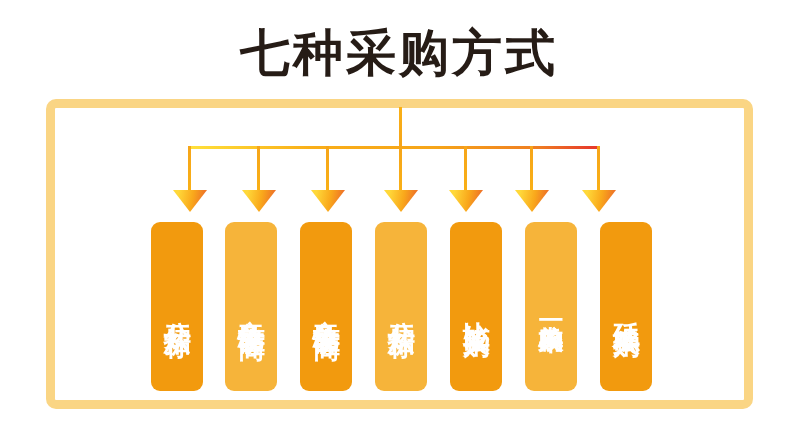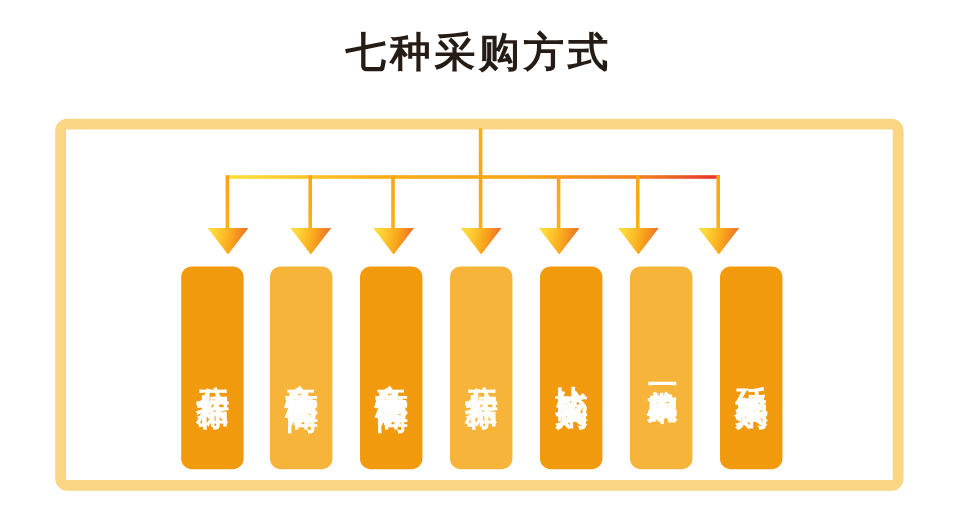--- a/index.html
+++ b/index.html
@@ -7,21 +7,21 @@
     position:relative;
     width:798px;height:433px;
     background:#ffffff;
     overflow:hidden;
     font-family:"Liberation Sans","DejaVu Sans",sans-serif;
   }
   .page-title{
     position:absolute;
     left:0;top:26px;width:798px;
     text-align:center;
-    font-size:34px;
+    font-size:50px;
     font-weight:900;
     letter-spacing:3px;
     color:#261c16;
     line-height:1.1;
   }
   .frame{
     position:absolute;
     left:46px;top:99px;
     width:707px;height:310px;
     box-sizing:border-box;

